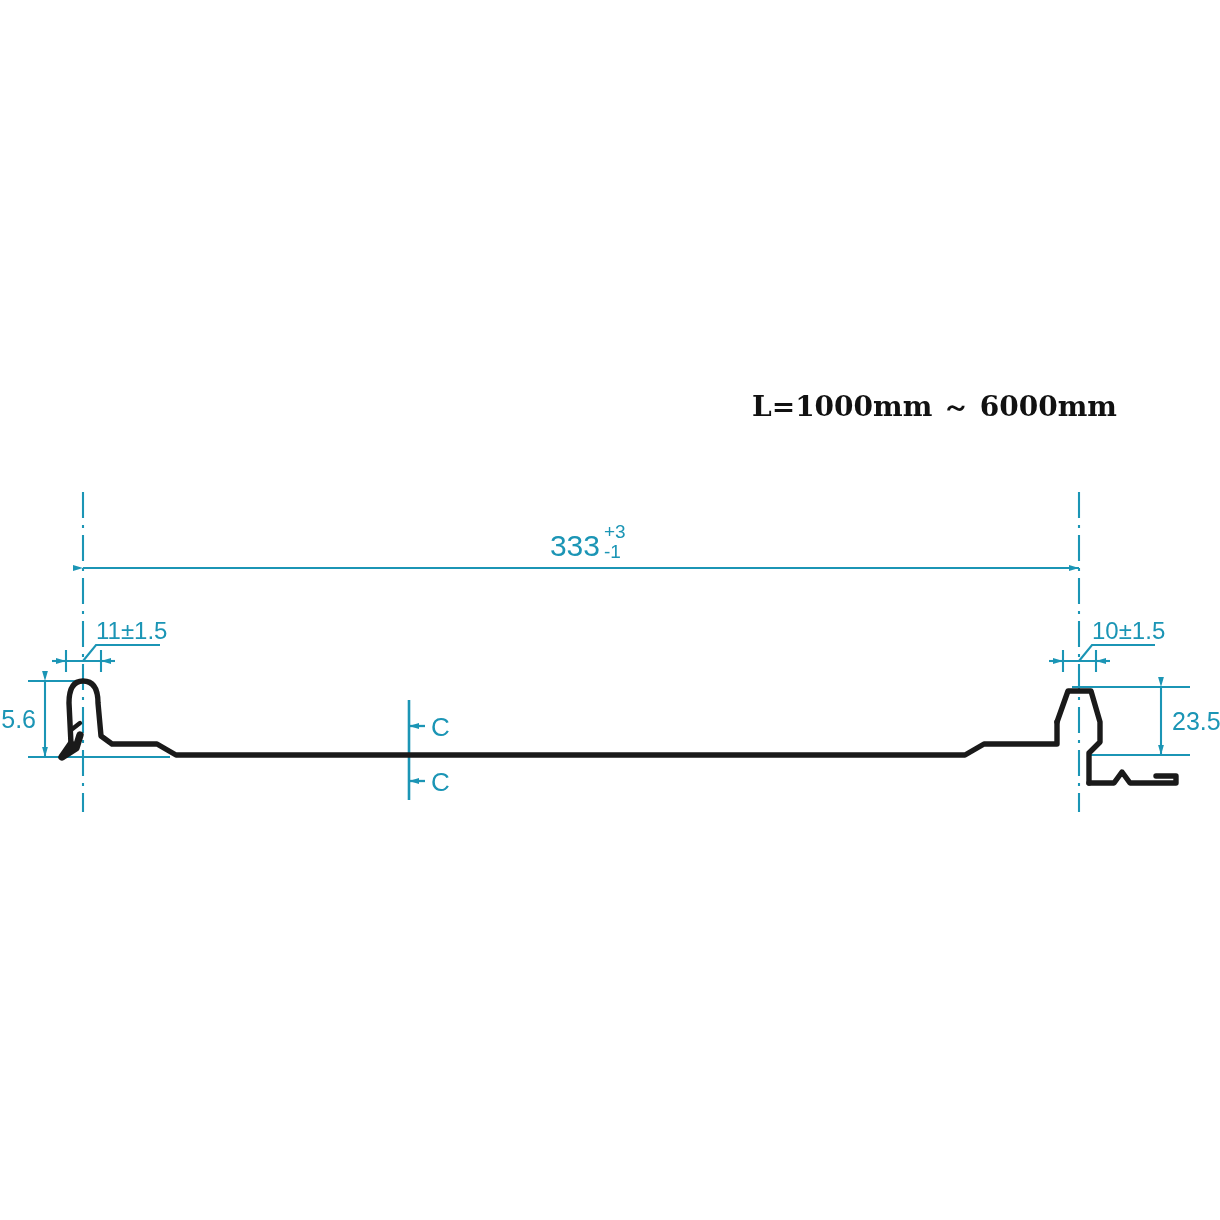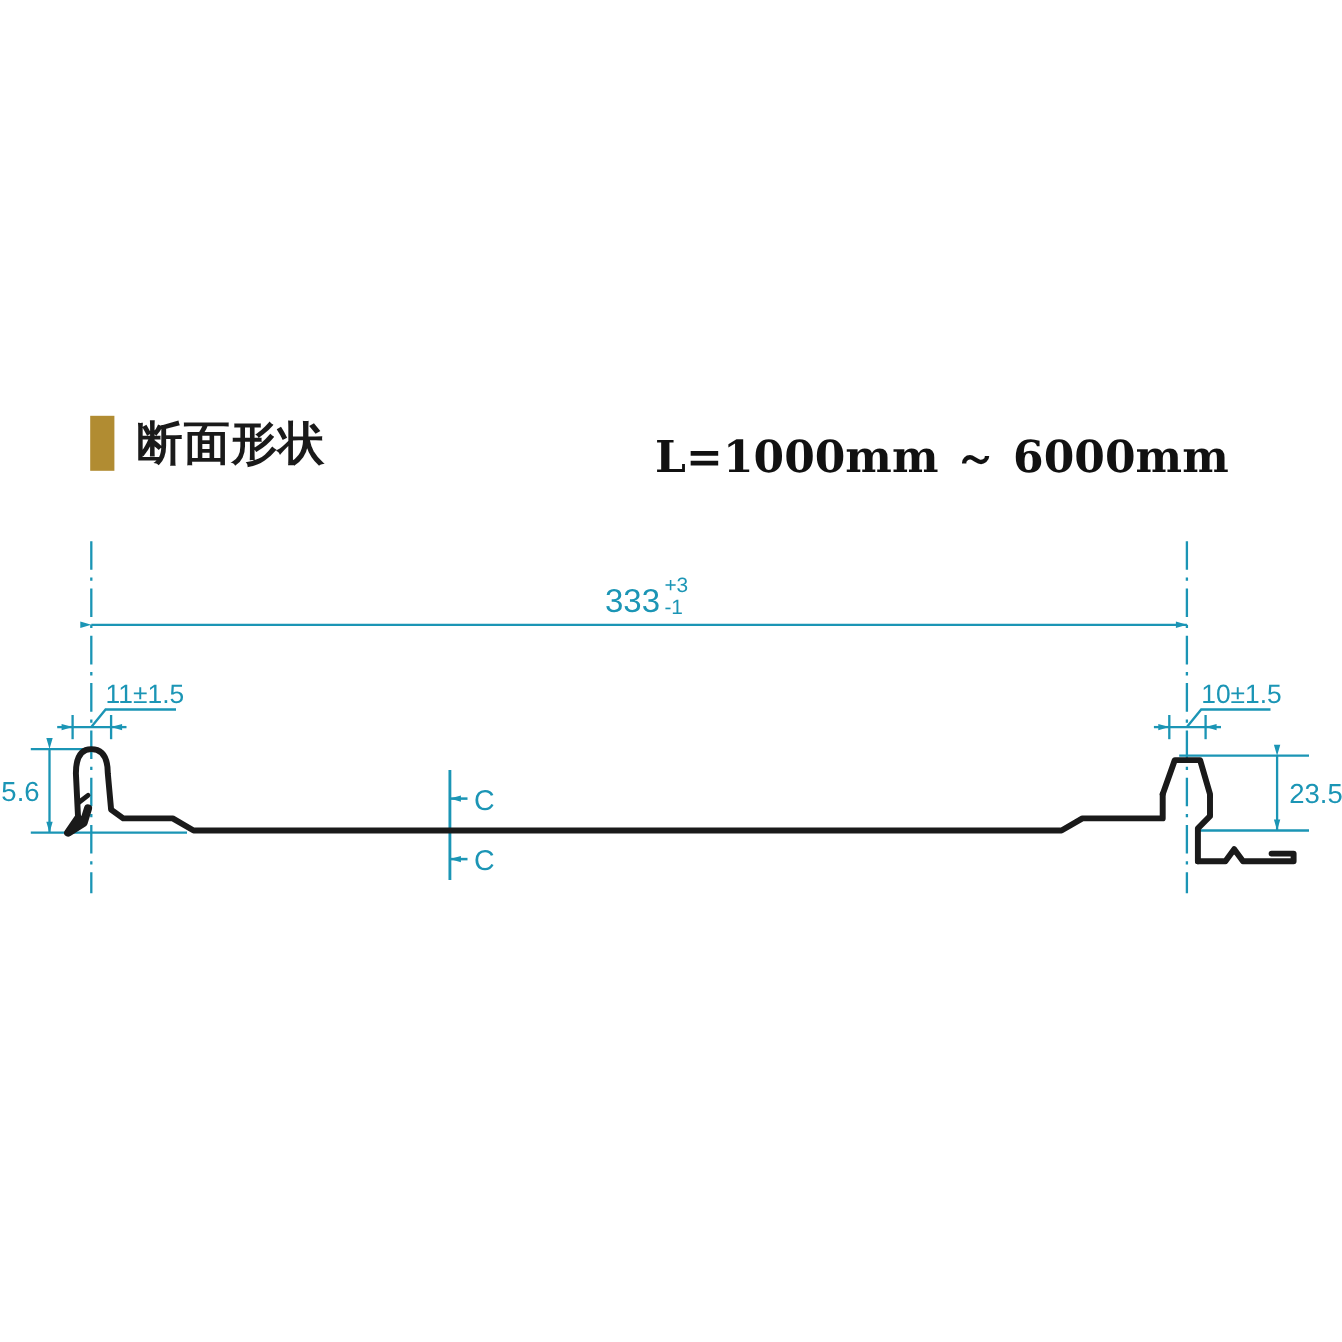--- a/index.html
+++ b/index.html
@@ -49,21 +49,21 @@
     color: #1a1a1a;
     letter-spacing: 1px;
     line-height: 1;
     white-space: nowrap;
   }
   #length-note {
     position: absolute;
     right: 103px;
     top: 18px;
     font-family: "DejaVu Serif", serif;
-    font-size: 40px;
+    font-size: 28px;
     font-weight: 700;
     color: #111111;
     white-space: nowrap;
     letter-spacing: 0px;
   }
 
   
   #drawing {
     position: absolute;
     left: 0;
@@ -76,24 +76,20 @@
     font-family: "Liberation Sans", sans-serif;
     fill: #1b95b5;
   }
 </style>
 </head>
 <body>
 
 <div id="page">
 
   <div id="header">
-    <div id="title-block">
-      <div id="accent-bar"></div>
-      <div id="section-title">断面形状</div>
-    </div>
     <div id="length-note">L=1000mm ～ 6000mm</div>
   </div>
 
   <div id="drawing">
     <svg width="1220" height="1220" viewBox="0 0 1220 1220">
 
       <defs>
         <marker id="arrL" markerWidth="13" markerHeight="9" refX="12" refY="4.5" orient="auto" markerUnits="userSpaceOnUse">
           <path d="M12,4.5 L0,4.5 M12,4.5 L2,1.6 L2,7.4 Z" fill="#1b95b5" stroke="none"></path>
         </marker>

